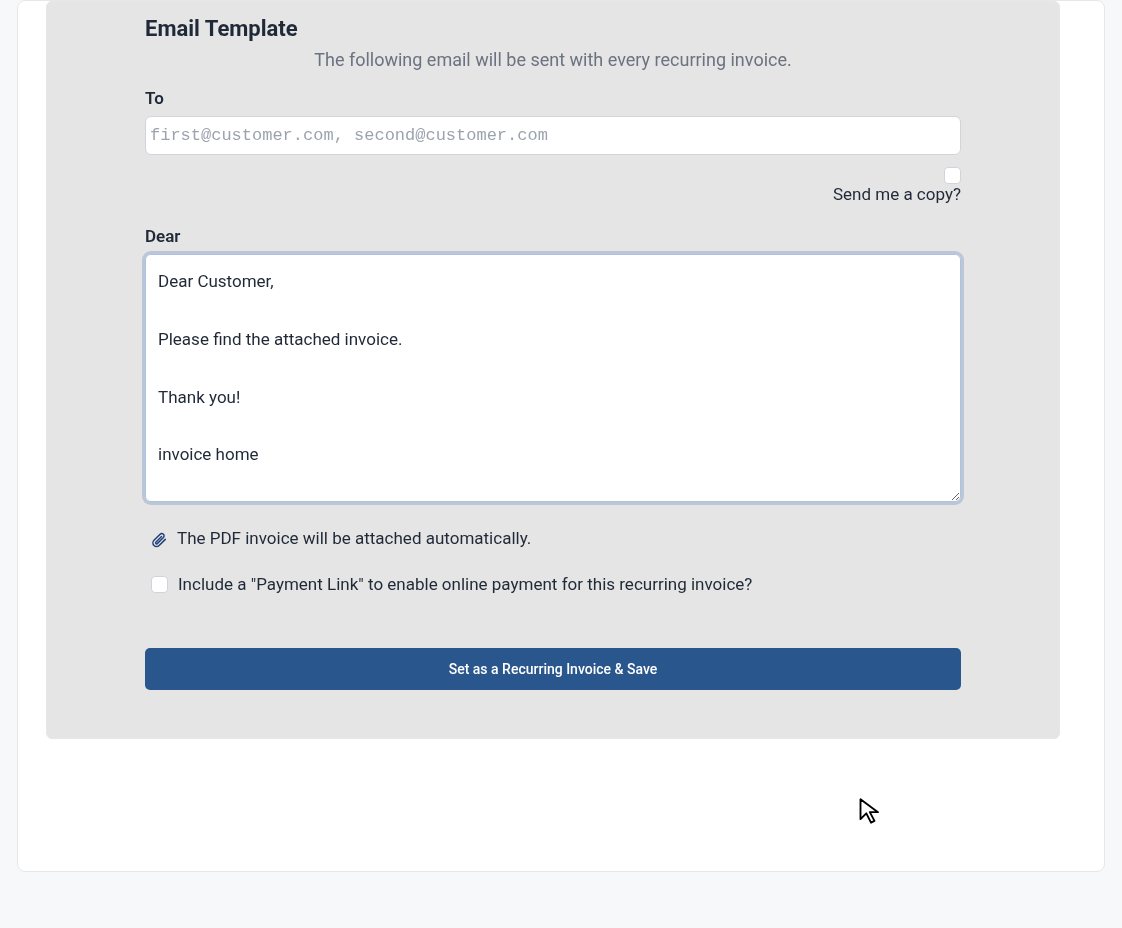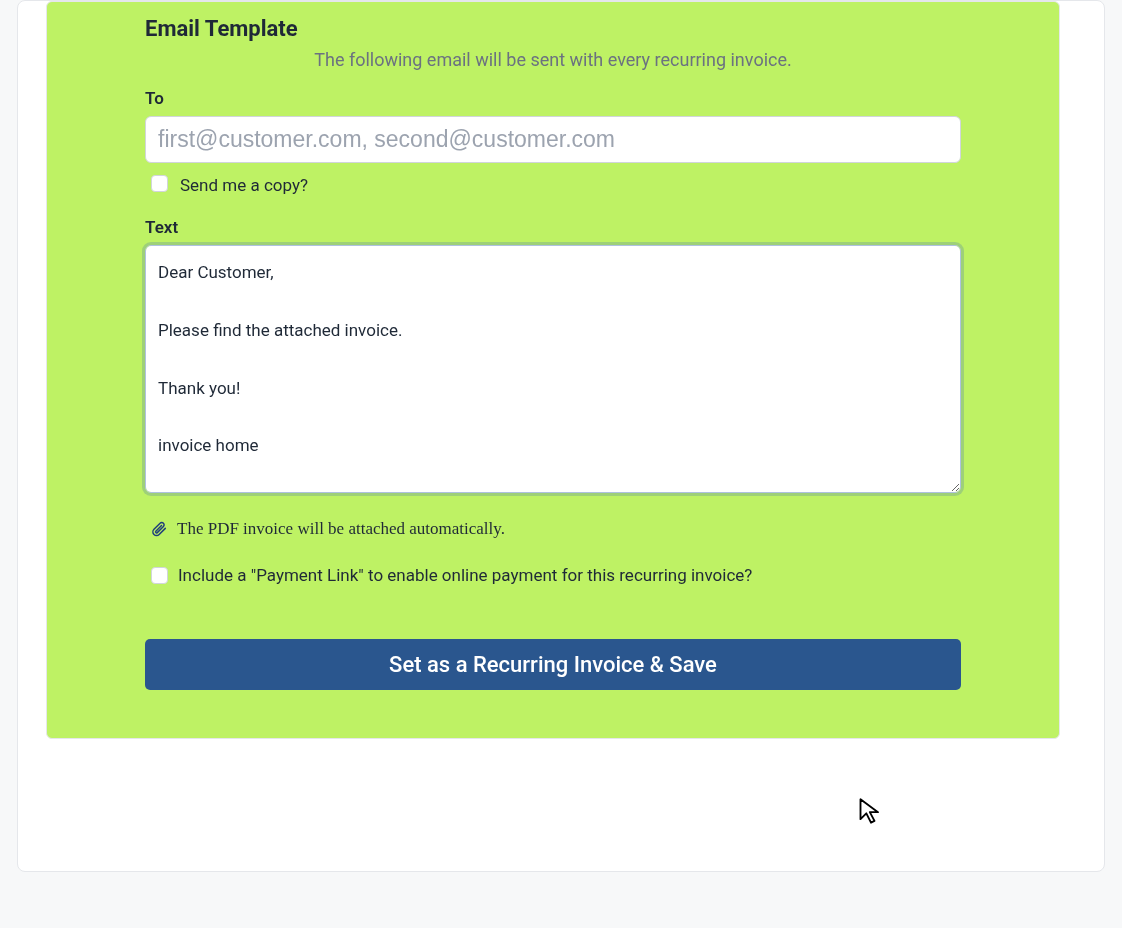--- a/index.html
+++ b/index.html
@@ -18,21 +18,21 @@
     .outer-panel {
       background: #fff;
       border: 1px solid #e5e7eb;
       border-radius: 8px;
       margin: 0 17px 27px 17px;
       padding-bottom: 0;
       position: relative;
       min-height: 872px;
     }
     .inner-panel {
-      background: #bef264;
+      background: #e5e5e5;
       border: 1px solid #e5e7eb;
       border-radius: 6px;
       margin: 0 44px 28px 28px;
       padding: 0 98px 48px 98px;
     }
     .section-title {
       font-size: 22px;
       font-weight: 700;
       color: #1f2937;
       margin-top: 14px;
@@ -48,34 +48,35 @@
       font-size: 17px;
       font-weight: 600;
       color: #1f2937;
       margin-bottom: 8px;
       display: block;
     }
     .text-input {
       width: 100%;
       border: 1px solid #d1d5db;
       border-radius: 6px;
-      padding: 9px 12px;
-      font-size: 23px;
-      color: #1f2937;
-      font-family: Liberation Sans, sans-serif;
+      padding: 9px 4px;
+      font-size: 17px;
+      color: #1f2937;
+      font-family: Liberation Mono, monospace;
       background: #fff;
     }
     .text-input::placeholder {
       color: #9ca3af;
     }
     .checkbox-row {
       display: flex;
-      align-items: flex-start;
-      gap: 12px;
+      align-items: flex-end;
+      gap: 0;
       margin-top: 12px;
+      flex-direction: column;
     }
     .checkbox-row input[type="checkbox"] {
       width: 17px;
       height: 17px;
       border: 1px solid #d1d5db;
       border-radius: 4px;
       appearance: none;
       background: #fff;
       cursor: pointer;
       margin-left: 6px;
@@ -128,27 +129,26 @@
       min-height: 248px;
       background: #fff;
     }
     .textarea-focused {
       outline: none;
       border-color: #aec2e0;
       box-shadow: 0 0 0 3px rgba(63, 107, 179, 0.25);
     }
     .attach-row {
       display: flex;
-      align-items: center;
+      align-items: flex-end;
       gap: 10px;
       margin-top: 22px;
       font-size: 17px;
       color: #1f2937;
       padding-left: 6px;
-      font-family: Liberation Serif, serif;
     }
     .attach-icon {
       color: #1f3e7b;
       display: inline-flex;
     }
     .attach-icon svg {
       width: 16px;
       height: 16px;
     }
     .payment-row {
@@ -172,21 +172,21 @@
       color: #1f2937;
       cursor: pointer;
     }
     .save-button {
       width: 100%;
       background: #2a568e;
       color: #fff;
       border: none;
       border-radius: 5px;
       padding: 13px 16px;
-      font-size: 22px;
+      font-size: 14px;
       font-weight: 500;
       cursor: pointer;
       margin-top: 54px;
       font-family: inherit;
     }
     .cursor-overlay {
       position: absolute;
       left: 857px;
       top: 797px;
       pointer-events: none;
@@ -210,21 +210,21 @@
       <label class="field-label">To</label>
       <input type="text" class="text-input" placeholder="first@customer.com, second@customer.com" style="">
       <div class="checkbox-row">
         <input type="checkbox" id="sendcopy" style="">
         <label for="sendcopy">Send me a copy?</label>
       </div>
     </div>
 
 
     <div class="field-block" style="margin-bottom:0;">
-      <label class="field-label">Text</label>
+      <label class="field-label">Dear</label>
       <textarea class="textarea-input textarea-focused" style="">Dear Customer,
 
 Please find the attached invoice.
 
 Thank you!
 
 invoice home
 
 If you need assistance or have any questions, please email: me@mycompany.com</textarea>
     </div>

